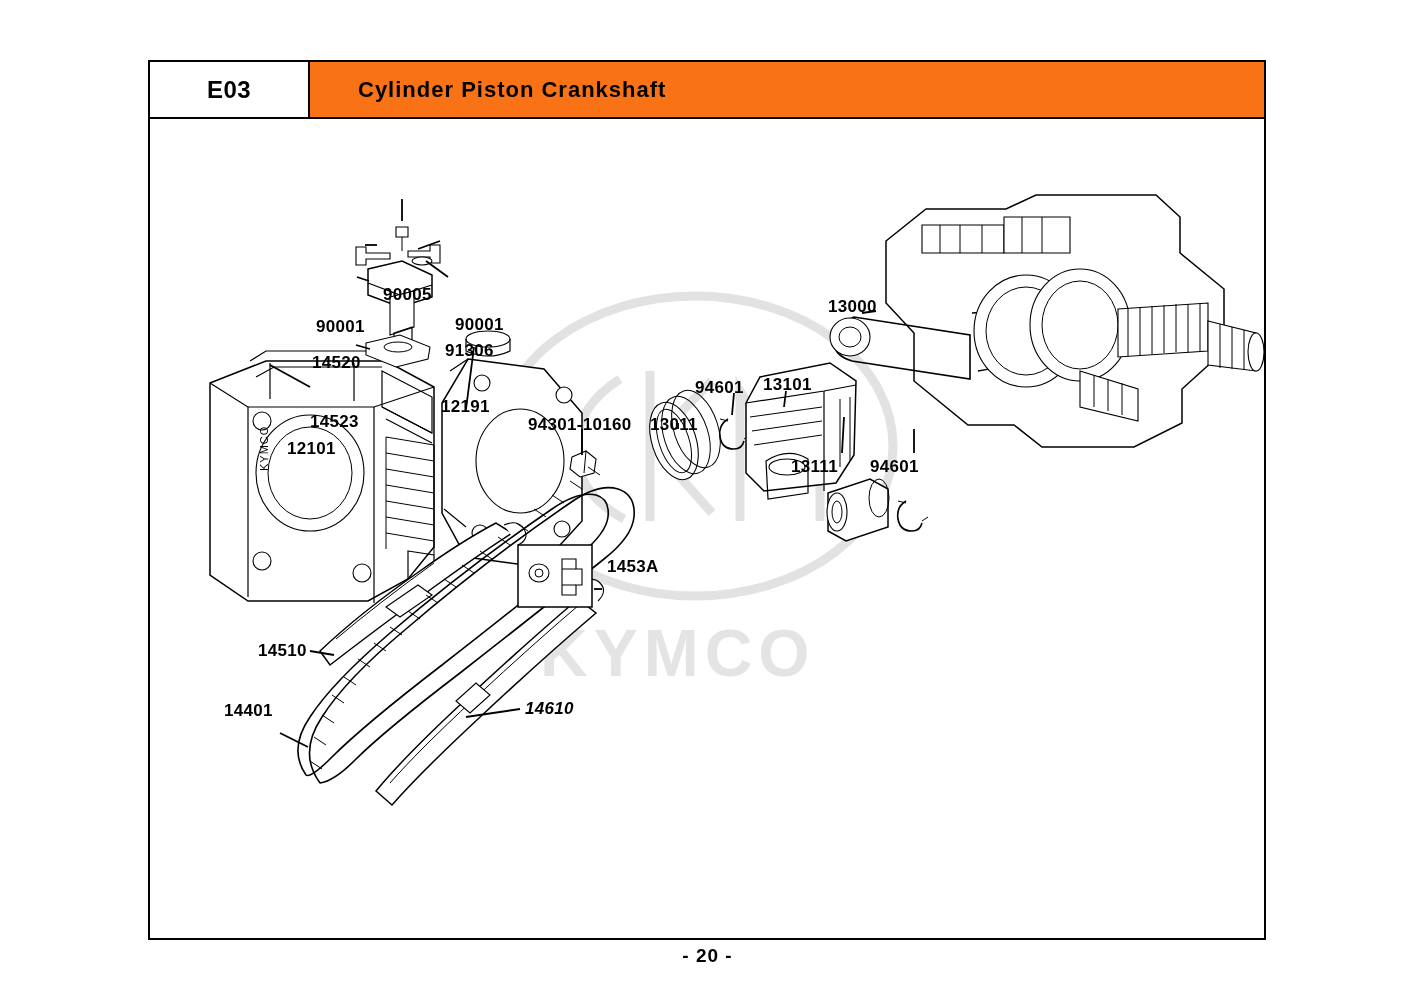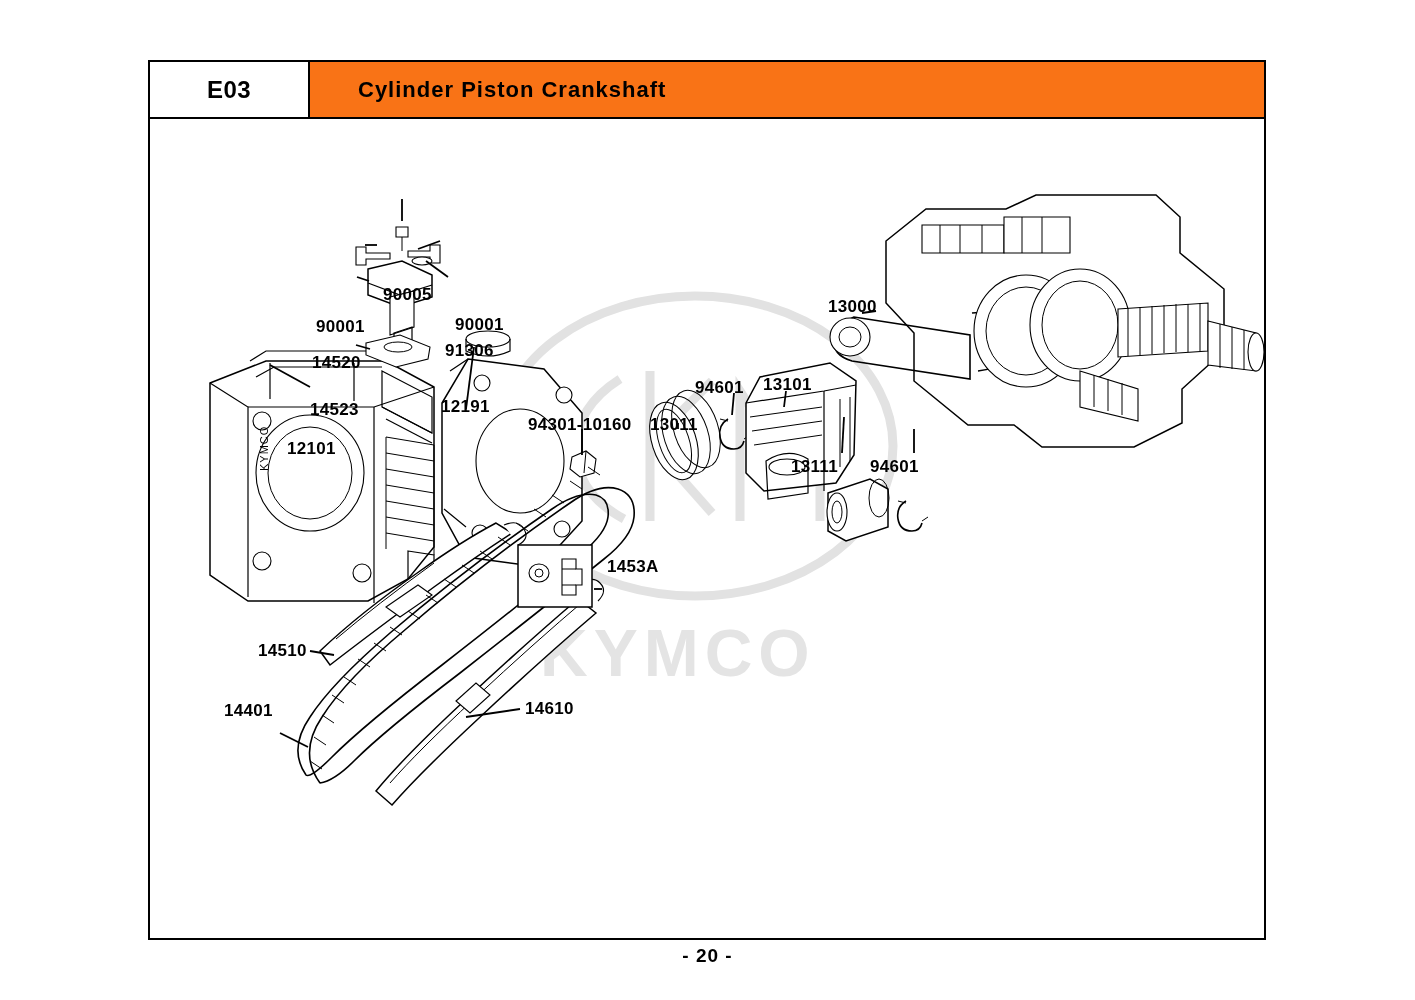--- a/index.html
+++ b/index.html
@@ -323,31 +323,31 @@
       </g>
 
     </svg>
 
     <div class="lbl" style="left:233px; top:164px;">90005</div>
     <div class="lbl" style="left:166px; top:196px;">90001</div>
     <div class="lbl" style="left:305px; top:194px;">90001</div>
     <div class="lbl" style="left:295px; top:220px;">91306</div>
     <div class="lbl" style="left:162px; top:232px;">14520</div>
     <div class="lbl" style="left:291px; top:276px;">12191</div>
-    <div class="lbl" style="left:160px; top:279px;">14523</div>
+    <div class="lbl" style="left:160px; top:291px;">14523</div>
     <div class="lbl" style="left:137px; top:318px;">12101</div>
     <div class="lbl" style="left:378px; top:294px;">94301-10160</div>
     <div class="lbl" style="left:500px; top:294px;">13011</div>
     <div class="lbl" style="left:545px; top:257px;">94601</div>
     <div class="lbl" style="left:613px; top:254px;">13101</div>
     <div class="lbl" style="left:678px; top:176px;">13000</div>
     <div class="lbl" style="left:641px; top:336px;">13111</div>
     <div class="lbl" style="left:720px; top:336px;">94601</div>
     <div class="lbl" style="left:457px; top:436px;">1453A</div>
     <div class="lbl" style="left:108px; top:520px;">14510</div>
-    <div class="lbl" style="left:375px; top:578px;">14610</div>
+    <div class="lbl" style="left:375px; top:578px;font-style:italic;">14610</div>
     <div class="lbl" style="left:74px; top:580px;">14401</div>
 
   </div>
 
   <div class="page-number">- 20 -</div>
 
 </div>
 
 </body></html>

